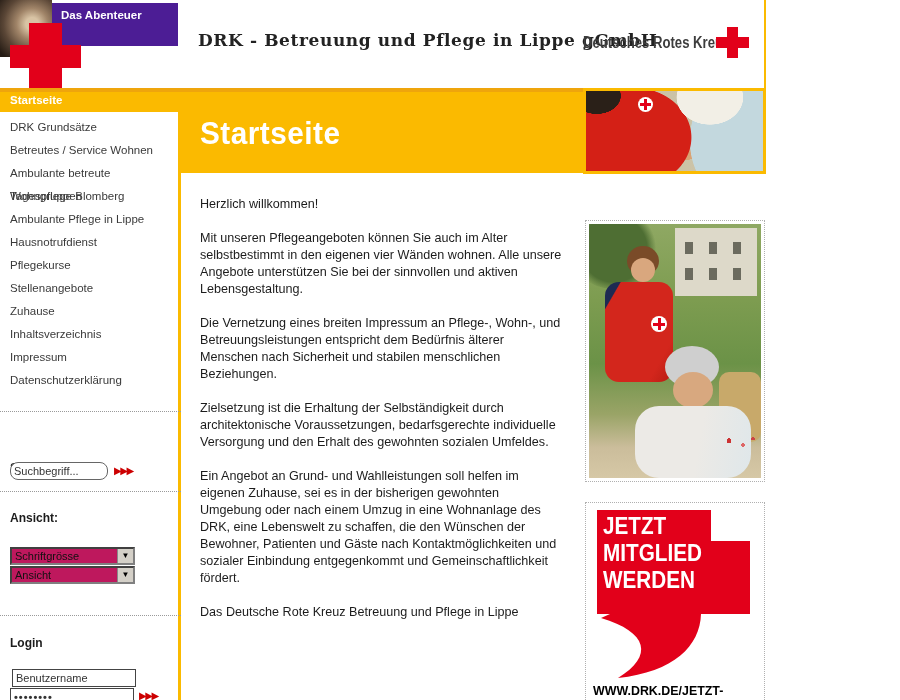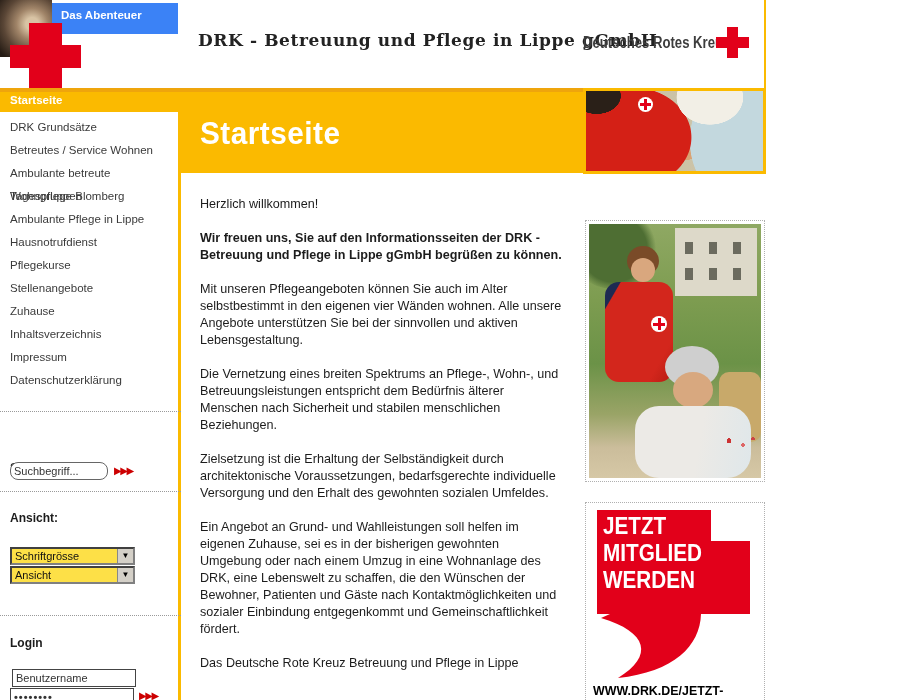--- a/index.html
+++ b/index.html
@@ -5,21 +5,21 @@
   html,body{margin:0;padding:0;background:#ffffff;}
   body{width:900px;height:700px;position:relative;overflow:hidden;
        font-family:"Liberation Sans",sans-serif;}
   .page{position:absolute;left:0;top:0;width:766px;height:700px;background:#fff;}
 
   
   .header{position:absolute;left:0;top:0;width:766px;height:88px;background:#fff;}
   .header-right-border{position:absolute;left:764px;top:0;width:2px;height:90px;background:#FBBA00;}
   .baby-photo{position:absolute;left:0;top:0;width:52px;height:57px;
       background:radial-gradient(circle at 62% 42%, #d8c3a4 0 14%, #a08468 34%, #5a4636 62%, #241b14 92%);}
-  .logo-black-box{position:absolute;left:52px;top:3px;width:126px;height:31px;background:#3b82f6;}
+  .logo-black-box{position:absolute;left:52px;top:3px;width:126px;height:43px;background:#4c1d95;}
   .logo-line1{position:absolute;left:9px;top:6px;color:#fff;font-size:11.5px;font-weight:bold;}
   .logo-line2{position:absolute;left:27px;top:40px;color:#fff;font-size:15px;font-weight:bold;}
   .cross-v{position:absolute;background:#E2001A;}
   .cross-h{position:absolute;background:#E2001A;}
   .logo-cross .cross-v{left:29px;top:23px;width:33px;height:67px;}
   .logo-cross .cross-h{left:10px;top:45px;width:71px;height:23px;}
   .site-title{position:absolute;left:198px;top:30px;font-family:"DejaVu Serif",serif;
       font-size:17px;font-weight:600;color:#222;letter-spacing:.6px;}
   .org-logo-text{position:absolute;left:583px;top:34px;font-size:16px;font-weight:800;
       color:#3d3d3d;transform:scaleX(.82);transform-origin:left center;white-space:nowrap;}
@@ -42,21 +42,21 @@
   .lbl-suchen{top:429px;margin-top:32px;} .lbl-ansicht{top:511px;} .lbl-login{top:636px;}
   .txt-input{position:absolute;border:1px solid #666;background:#fff;font-size:11px;
       color:#333;padding:1px 3px;font-family:"Liberation Sans",sans-serif;}
   .search-input{left:10px;top:462px;width:90px;height:14px;border-radius:8px;}
   .user-input{left:12px;top:669px;width:116px;height:14px;border:1px solid #444;}
   .pass-input{left:10px;top:688px;width:116px;height:14px;border:1px solid #444;font-weight:bold;letter-spacing:1px;}
   .arrows{position:absolute;color:#CC0001;font-size:10px;letter-spacing:-1.5px;cursor:pointer;
       font-family:"DejaVu Sans",sans-serif;}
   .search-arrows{left:114px;top:465px;}
   .login-arrows{left:139px;top:690px;}
-  .fake-select{position:absolute;left:10px;width:118px;height:14px;background:#fde047;
+  .fake-select{position:absolute;left:10px;width:118px;height:14px;background:#be185d;
       border:2px solid;border-color:#404040 #808080 #808080 #404040;font-size:11px;color:#111;
       line-height:14px;padding-left:3px;cursor:pointer;}
   .sel1{top:547px;} .sel2{top:566px;}
   .sel-btn{position:absolute;right:0;top:0;width:15px;height:14px;background:#d4d0c8;
       border-left:1px solid #888;text-align:center;font-size:8px;line-height:14px;color:#000;}
 
   
   .main-banner{position:absolute;left:178px;top:112px;width:405px;height:61px;background:#FBBA00;}
   .page-heading{position:absolute;left:200px;top:116px;color:#fff;font-size:31px;font-weight:800;
       letter-spacing:.5px;transform:scaleX(.96);transform-origin:left center;}
@@ -188,23 +188,22 @@
 
   <div class="photo-top-frame"></div>
   <div class="photo-top"></div>
   <div class="drk-emblem">
     <span class="cross-v"></span>
       <span class="cross-h"></span>
   </div>
 
   <div class="content">
     <p>Herzlich willkommen!</p>
-    <p class="bold">Wir freuen uns, Sie auf den Informationsseiten der DRK - Betreuung und Pflege in Lippe gGmbH begrüßen zu können.</p>
     <p>Mit unseren Pflegeangeboten können Sie auch im Alter selbstbestimmt in den eigenen vier Wänden wohnen. Alle unsere Angebote unterstützen Sie bei der sinnvollen und aktiven Lebensgestaltung.</p>
-    <p>Die Vernetzung eines breiten Spektrums an Pflege-, Wohn-, und Betreuungsleistungen entspricht dem Bedürfnis älterer Menschen nach Sicherheit und stabilen menschlichen Beziehungen.</p>
+    <p>Die Vernetzung eines breiten Impressum an Pflege-, Wohn-, und Betreuungsleistungen entspricht dem Bedürfnis älterer Menschen nach Sicherheit und stabilen menschlichen Beziehungen.</p>
     <p>Zielsetzung ist die Erhaltung der Selbständigkeit durch architektonische Voraussetzungen, bedarfsgerechte individuelle Versorgung und den Erhalt des gewohnten sozialen Umfeldes.</p>
     <p>Ein Angebot an Grund- und Wahlleistungen soll helfen im eigenen Zuhause, sei es in der bisherigen gewohnten Umgebung oder nach einem Umzug in eine Wohnanlage des DRK, eine Lebenswelt zu schaffen, die den Wünschen der Bewohner, Patienten und Gäste nach Kontaktmöglichkeiten und sozialer Einbindung entgegenkommt und Gemeinschaftlichkeit fördert.</p>
     <p>Das Deutsche Rote Kreuz Betreuung und Pflege in Lippe</p>
   </div>
 
   <div class="photo-frame">
     <div class="photo-garden">
       <div class="tree"></div>
       <div class="house">
         <i style="left:10px;top:14px"></i>

